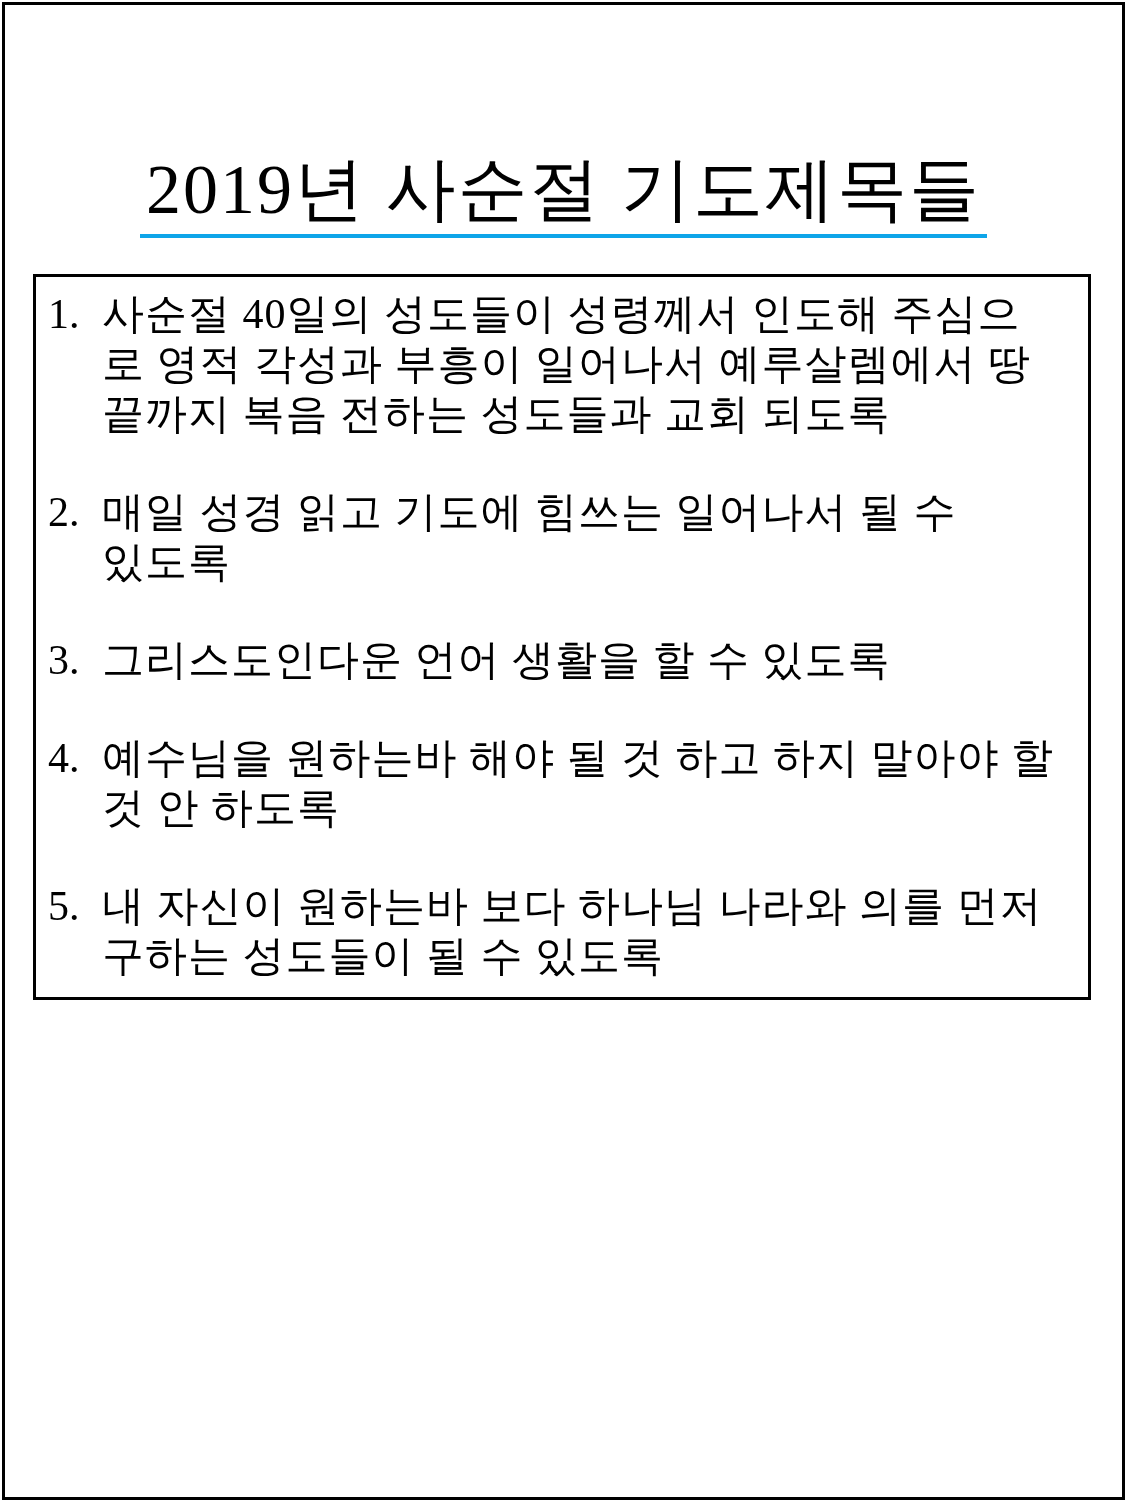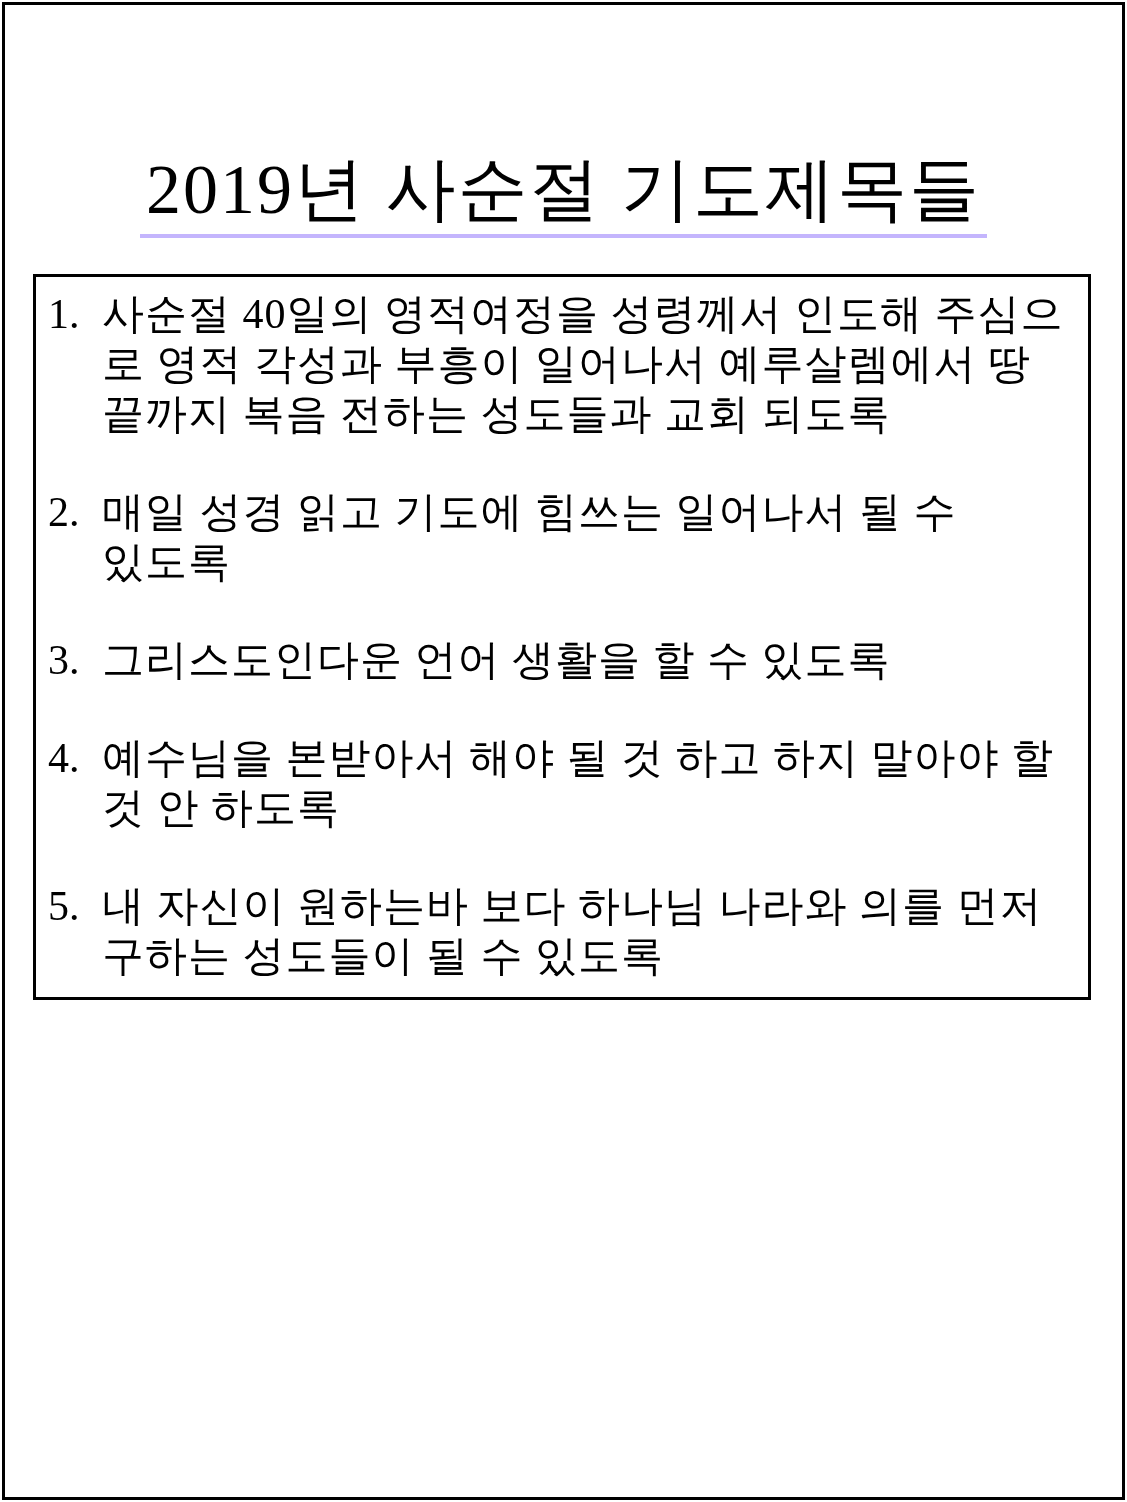--- a/index.html
+++ b/index.html
@@ -21,21 +21,21 @@
   .title-wrap {
     margin-top: 146px;
     text-align: center;
   }
   .page-title {
     display: inline-block;
     font-size: 70px;
     font-weight: normal;
     letter-spacing: 2px;
     line-height: 1.1;
-    border-bottom: 4px solid #c4b5fd;
+    border-bottom: 4px solid #0ea5e9;
     padding: 0 6px 6px 6px;
     white-space: nowrap;
   }
   .prayer-box {
     margin: 36px 31px 0 28px;
     border: 3px solid #000000;
     padding: 12px 14px 16px 12px;
     min-height: 715px;
   }
   .prayer-item {
@@ -63,39 +63,39 @@
 <div class="page">
 
   <div class="title-wrap">
     <h1 class="page-title">2019년 사순절 기도제목들</h1>
   </div>
 
   <div class="prayer-box">
 
     <div class="prayer-item">
       <span class="item-number">1.</span>
-      <span class="item-text">사순절 40일의 영적여정을 성령께서 인도해 주심으
+      <span class="item-text">사순절 40일의 성도들이 성령께서 인도해 주심으
 로 영적 각성과 부흥이 일어나서 예루살렘에서 땅
 끝까지 복음 전하는 성도들과 교회 되도록</span>
     </div>
 
     <div class="prayer-item">
       <span class="item-number">2.</span>
       <span class="item-text">매일 성경 읽고 기도에 힘쓰는 일어나서 될 수
 있도록</span>
     </div>
 
     <div class="prayer-item">
       <span class="item-number">3.</span>
       <span class="item-text">그리스도인다운 언어 생활을 할 수 있도록</span>
     </div>
 
     <div class="prayer-item">
       <span class="item-number">4.</span>
-      <span class="item-text">예수님을 본받아서 해야 될 것 하고 하지 말아야 할
+      <span class="item-text">예수님을 원하는바 해야 될 것 하고 하지 말아야 할
 것 안 하도록</span>
     </div>
 
     <div class="prayer-item">
       <span class="item-number">5.</span>
       <span class="item-text">내 자신이 원하는바 보다 하나님 나라와 의를 먼저
 구하는 성도들이 될 수 있도록</span>
     </div>
 
   </div>

